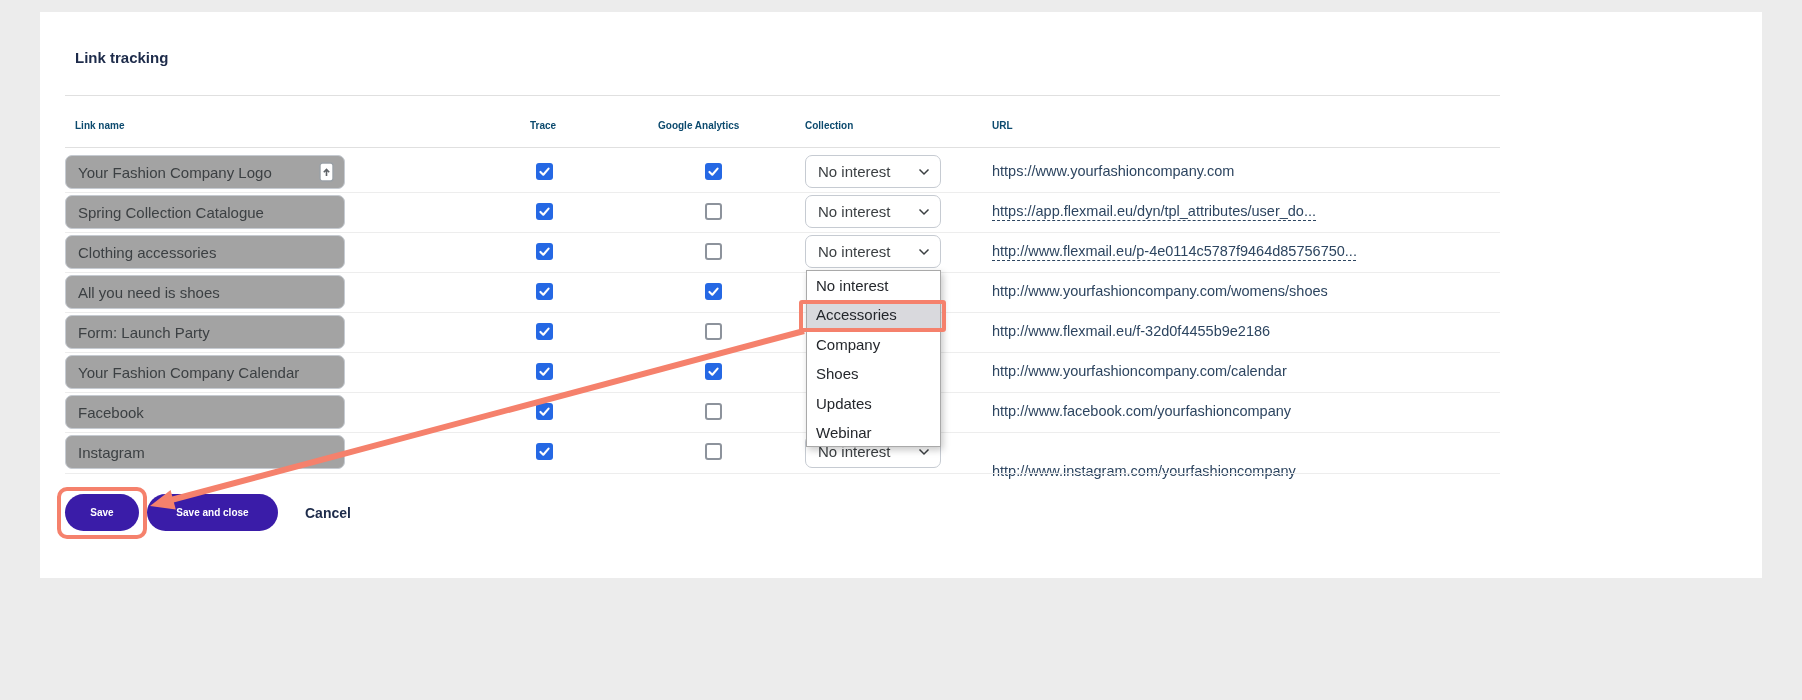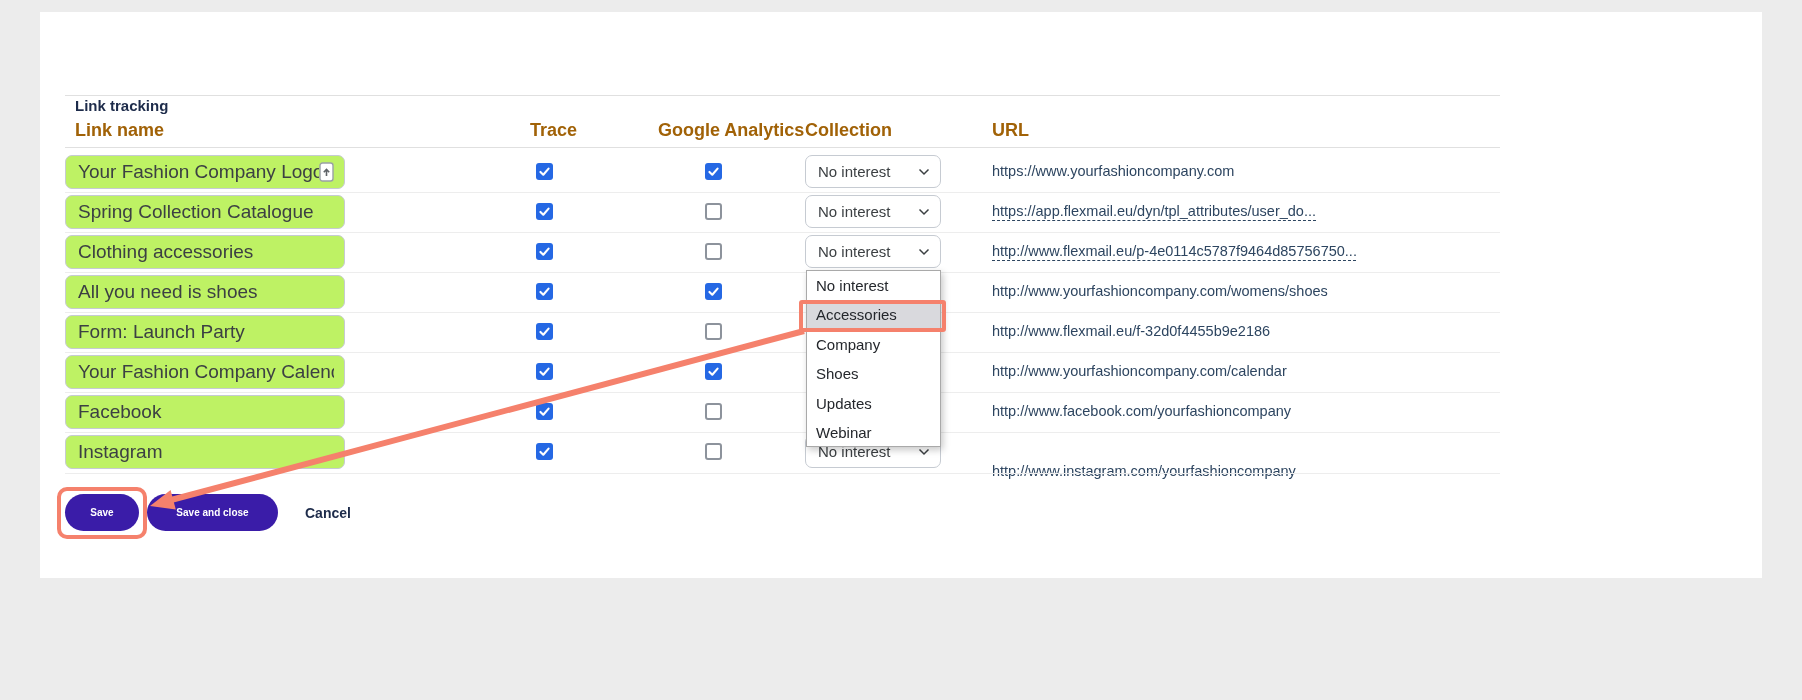--- a/index.html
+++ b/index.html
@@ -4,29 +4,29 @@
 <style>
   html,body{margin:0;padding:0;}
   body{
     width:1802px;height:700px;position:relative;overflow:hidden;
     background:#ececec;
     font-family:"Liberation Sans",sans-serif;
     color:#3c4043;
   }
   .abs{position:absolute;}
   .card{left:40px;top:12px;width:1722px;height:566px;background:#ffffff;}
-  .page-title{left:75px;top:49px;font-size:15px;font-weight:bold;color:#1d2b4a;margin-top:48px;}
+  .page-title{left:75px;top:49px;font-size:15px;font-weight:bold;color:#1d2b4a;}
   .divider{left:65px;width:1435px;height:1px;background:#e0e0e0;}
   .row-divider{left:65px;width:1435px;height:1px;background:#ededed;}
-  .th{top:120px;font-size:18px;font-weight:bold;color:#a16207;}
+  .th{top:120px;font-size:10px;font-weight:bold;color:#0c4a6e;}
 
   .name-input{
-    left:65px;width:280px;height:34px;background:#bef264;
+    left:65px;width:280px;height:34px;background:#a3a3a3;
     border:1px solid #c6cbd2;border-radius:7px;
-    font-size:19px;color:#3c4043;display:flex;align-items:center;
+    font-size:15px;color:#3c4043;display:flex;align-items:center;
     padding:0 10px 0 12px;box-sizing:border-box;
   }
   .name-input .fld{flex:1;white-space:nowrap;overflow:hidden;}
 
   .cb{width:17px;height:17px;border-radius:3px;box-sizing:border-box;}
   .cb.checked{background:#2568e4;display:flex;align-items:center;justify-content:center;}
   .cb.unchecked{background:#fff;border:2px solid #8d939c;}
 
   .select{
     left:805px;width:136px;height:33px;background:#fff;

